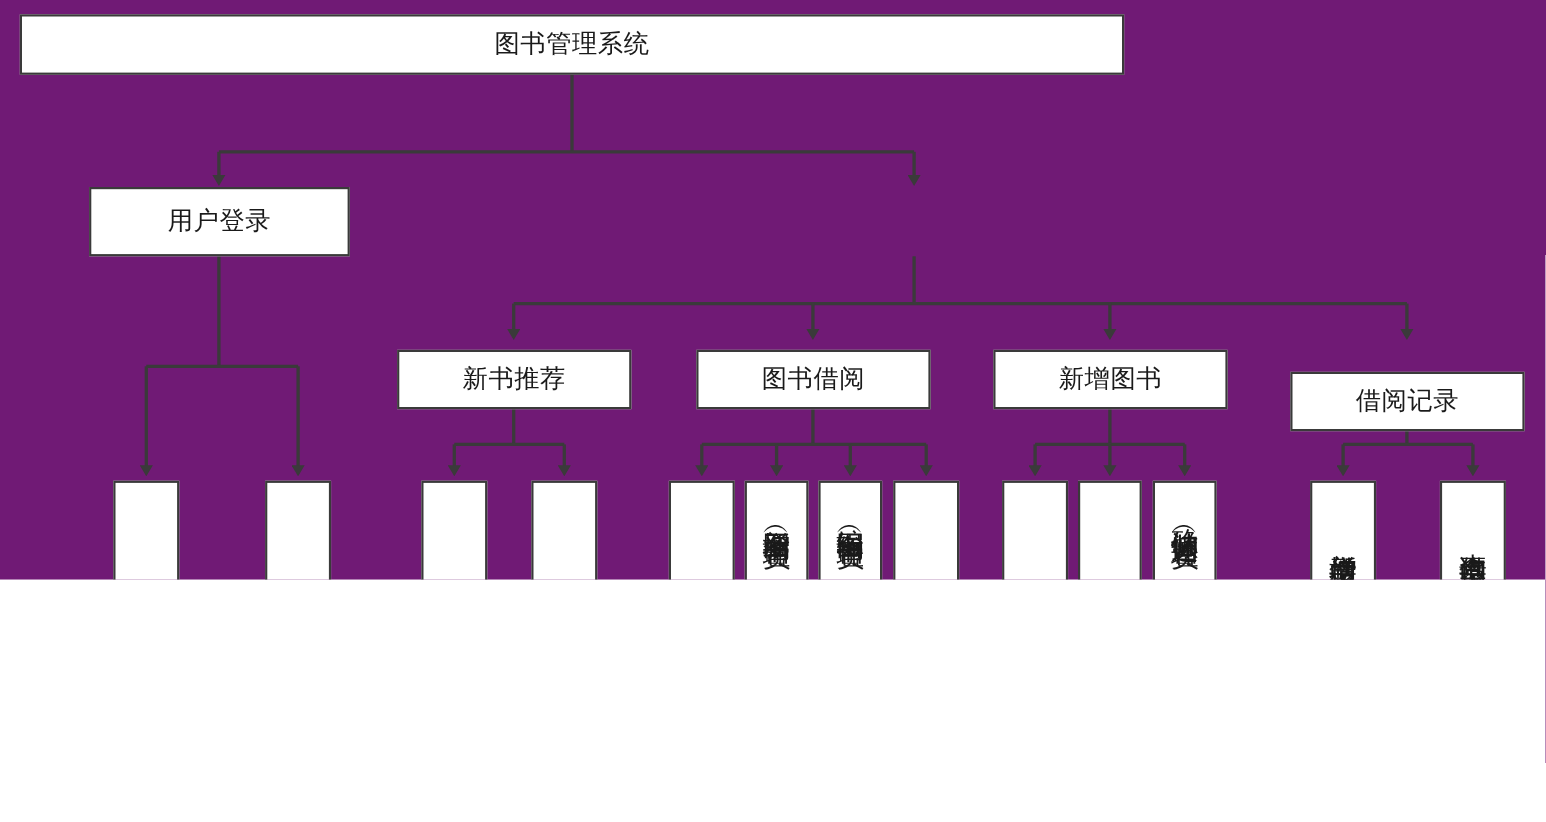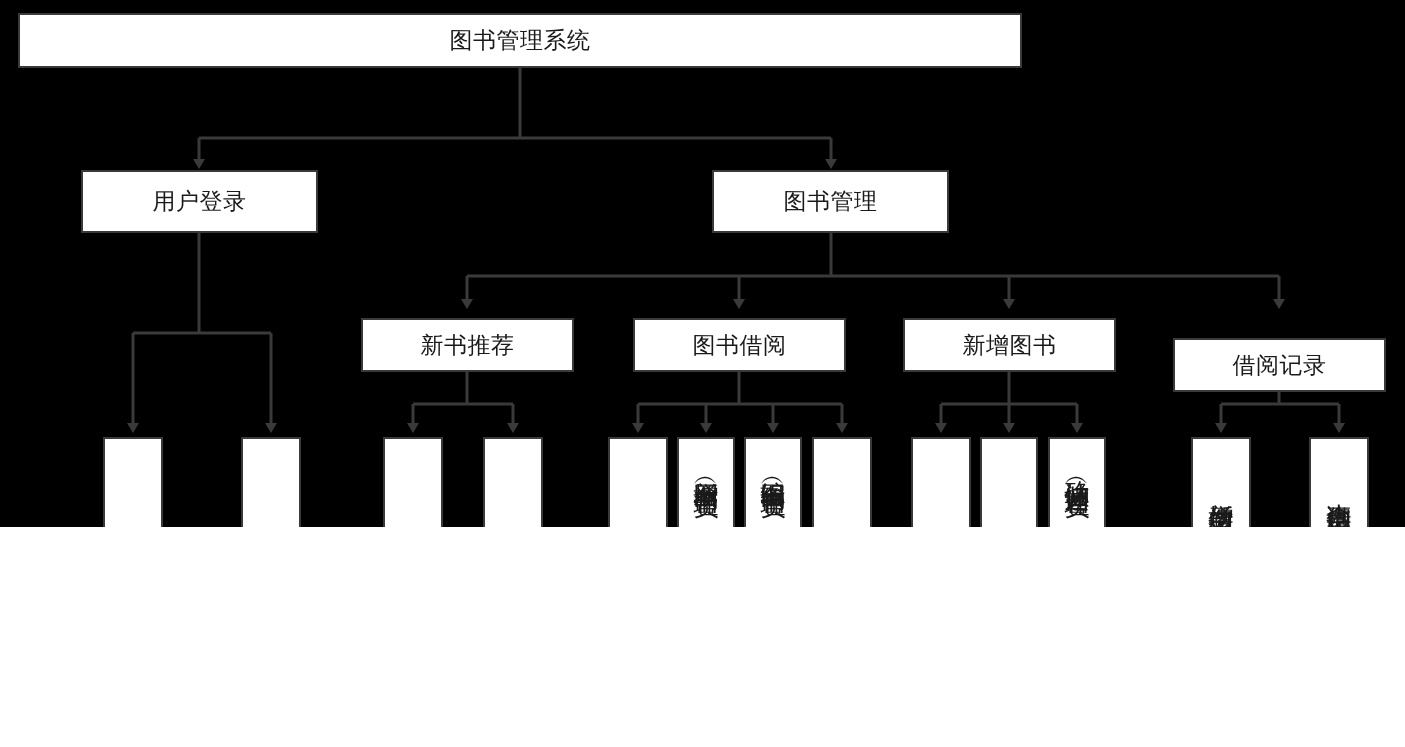--- a/index.html
+++ b/index.html
@@ -7,21 +7,21 @@
     padding: 0;
     background: #ffffff;
   }
   body {
     font-family: "DejaVu Sans", "Liberation Sans", sans-serif;
   }
   #canvas {
     position: relative;
     width: 1405px;
     height: 527px;
-    background: #000000;
+    background: #701a75;
     overflow: hidden;
   }
   #wires {
     position: absolute;
     left: 0;
     top: 0;
     width: 1405px;
     height: 747px;
     pointer-events: none;
   }
@@ -134,23 +134,20 @@
     </g>
   </svg>
 
   <div class="node horiz" style="left:18px; top:13px; width:1004px; height:55px;">
     <span class="label">图书管理系统</span>
   </div>
 
   <div class="node horiz" style="left:81px; top:170px; width:237px; height:63px;">
     <span class="label">用户登录</span>
   </div>
-  <div class="node horiz" style="left:712px; top:170px; width:237px; height:63px;">
-    <span class="label">图书管理</span>
-  </div>
 
   <div class="node horiz" style="left:361px; top:318px; width:213px; height:54px;">
     <span class="label">新书推荐</span>
   </div>
   <div class="node horiz" style="left:633px; top:318px; width:213px; height:54px;">
     <span class="label">图书借阅</span>
   </div>
   <div class="node horiz" style="left:903px; top:318px; width:213px; height:54px;">
     <span class="label">新增图书</span>
   </div>

